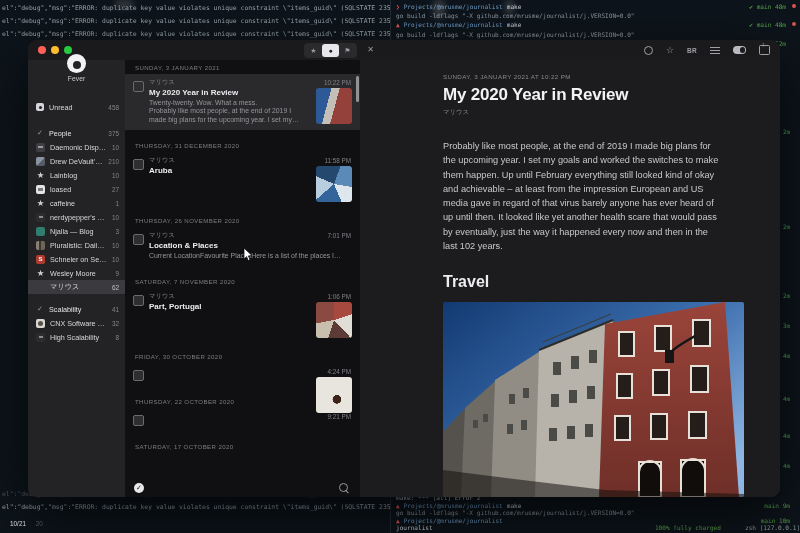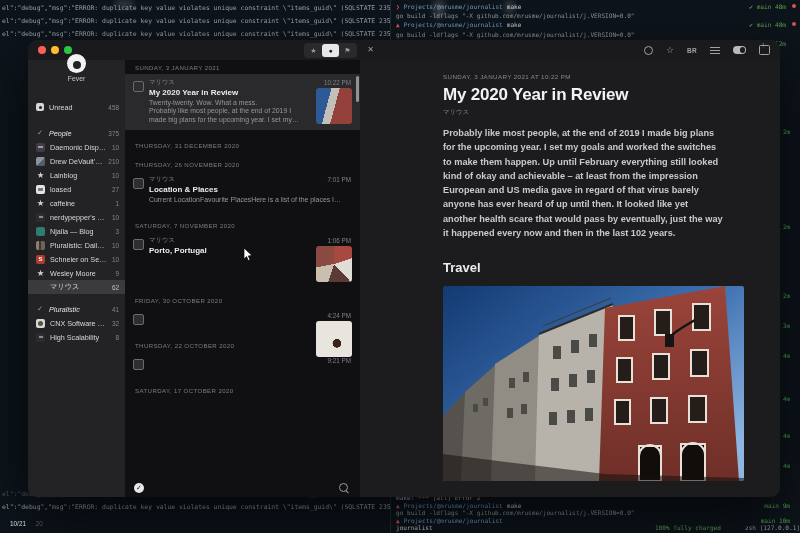--- a/index.html
+++ b/index.html
@@ -70,21 +70,21 @@
   .logo-mark::after{content:"";position:absolute;left:5.5px;top:6.5px;width:8px;height:8px;
     border-radius:50%;background:#232325;}
   .logo-label{margin-top:2px;font-size:6.8px;color:#c8c8cc;}
   .side-rows{position:absolute;left:0;top:40px;width:97px;}
   .srow{height:14px;display:flex;align-items:center;padding:0 6px 0 8px;box-sizing:border-box;}
   .srow .lbl{font-size:7.2px;color:#d8d8dc;white-space:nowrap;overflow:hidden;
     text-overflow:ellipsis;flex:1;min-width:0;}
   .srow .cnt{font-size:6.4px;color:#84848a;margin-left:4px;}
   .srow.sel{background:#3b3b3f;}
   .srow.sel .cnt{color:#c0c0c6;}
-  .srow.section .lbl{color:#e4e4e8;font-style:italic;}
+  .srow.section .lbl{color:#e4e4e8;}
   .gap12{height:12px;}.gap8{height:8px;}
   .fic{width:9px;height:9px;border-radius:2px;margin-right:5px;flex:none;
     display:flex;align-items:center;justify-content:center;}
   .fic.unread{width:8px;height:8px;background:#d6d6da;position:relative;}
   .fic.unread::after{content:"";position:absolute;left:2.5px;top:2.5px;width:3px;height:3px;
     border-radius:50%;background:#232325;}
   .fic.mark{background:none;color:#9a9aa0;font-size:7px;width:8px;}
   .fic.star{background:none;color:#cfcfd4;font-size:8.5px;line-height:9px;}
   .fic.gray-dash{background:#3f3f43;}
   .fic.gray-dash::after{content:"";width:5px;height:1.5px;background:#9a9aa0;}
@@ -134,22 +134,22 @@
     background:#9a9aa0;transform:rotate(45deg);transform-origin:0 0;}
 
   
   .readcol{position:relative;flex:1;height:437px;background:#1c1c1e;overflow:hidden;}
   .rinner{padding:13px 0 0 83px;width:301px;}
   .rdate{font-size:6.2px;letter-spacing:.4px;color:#8a8a90;}
   .rtitle{margin-top:5px;font-size:17px;font-weight:bold;color:#f2f2f4;letter-spacing:-.2px;}
   .rauthor{margin-top:3px;font-size:6.4px;color:#808086;}
   .rbody{width:280px;font-size:9.2px;line-height:1.55;color:#c9c9cd;}
   .rp1{margin-top:22px;}
-  .rp2{margin-top:9px;font-weight:bold;}
-  .rh1{margin-top:20px;font-size:13px;font-weight:bold;color:#ececf0;}
+  .rp2{margin-top:22px;}
+  .rh1{margin-top:20px;font-size:16px;font-weight:bold;color:#ececf0;}
   .rh2{margin-top:12px;font-size:9.5px;font-weight:bold;color:#ececf0;}
   .rphoto{margin-top:11px;width:301px;height:195px;border-radius:2px;overflow:hidden;}
 
   
   .cursor{position:absolute;left:243px;top:248px;z-index:50;}
 </style>
 </head>
 <body>
 
 <div class="screen">
@@ -342,21 +342,21 @@
             <span class="cnt">9</span>
           </div>
           <div class="srow sel">
             <span class="fic blank"></span>
             <span class="lbl">マリウス</span>
             <span class="cnt">62</span>
           </div>
           <div class="gap8"></div>
           <div class="srow section">
             <span class="fic mark">✓</span>
-            <span class="lbl">Pluralistic</span>
+            <span class="lbl">Scalability</span>
             <span class="cnt">41</span>
           </div>
           <div class="srow">
             <span class="fic cnx"></span>
             <span class="lbl">CNX Software – Emb…</span>
             <span class="cnt">32</span>
           </div>
           <div class="srow">
             <span class="fic dark"></span>
             <span class="lbl">High Scalability</span>
@@ -375,38 +375,47 @@
             <div class="afeed">マリウス</div>
             <div class="atitle">My 2020 Year in Review</div>
             <div class="aprev cl3">Twenty-twenty. Wow. What a mess.
 Probably like most people, at the end of 2019 I made big plans for the upcoming year. I set my goals and worked the switche…</div>
           </div>
           <span class="atime">10:22 PM</span>
           <span class="thumb th-lisbon"></span>
         </div>
 
         <div class="dateh">THURSDAY, 31 DECEMBER 2020</div>
+        <div class="art has-thumb" style="min-height:44px">
+          <span class="chk"></span>
+          <div class="amain">
+            <div class="afeed">マリウス</div>
+            <div class="atitle">Aruba</div>
+          </div>
+          <span class="atime">11:58 PM</span>
+          <span class="thumb th-aruba"></span>
+        </div>
 
         <div class="dateh">THURSDAY, 26 NOVEMBER 2020</div>
         <div class="art">
           <span class="chk"></span>
           <div class="amain" style="margin-right:30px">
             <div class="afeed">マリウス</div>
             <div class="atitle">Location &amp; Places</div>
             <div class="aprev cl1" style="margin-right:-28px">Current LocationFavourite PlacesHere is a list of the places I would rate at…</div>
           </div>
           <span class="atime">7:01 PM</span>
         </div>
 
         <div class="dateh">SATURDAY, 7 NOVEMBER 2020</div>
         <div class="art has-thumb" style="min-height:44px">
           <span class="chk"></span>
           <div class="amain">
             <div class="afeed">マリウス</div>
-            <div class="atitle">Porto, Portugal</div>
+            <div class="atitle">Part, Portugal</div>
           </div>
           <span class="atime">1:06 PM</span>
           <span class="thumb th-porto"></span>
         </div>
 
         <div class="dateh">FRIDAY, 30 OCTOBER 2020</div>
         <div class="art has-thumb">
           <span class="chk"></span>
           <span class="atime">4:24 PM</span>
           <span class="thumb th-coffee"></span>

